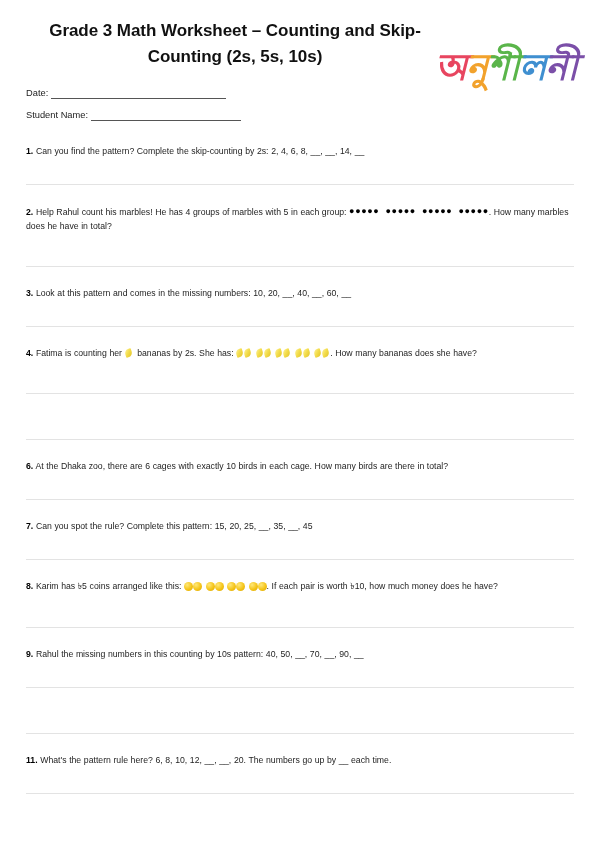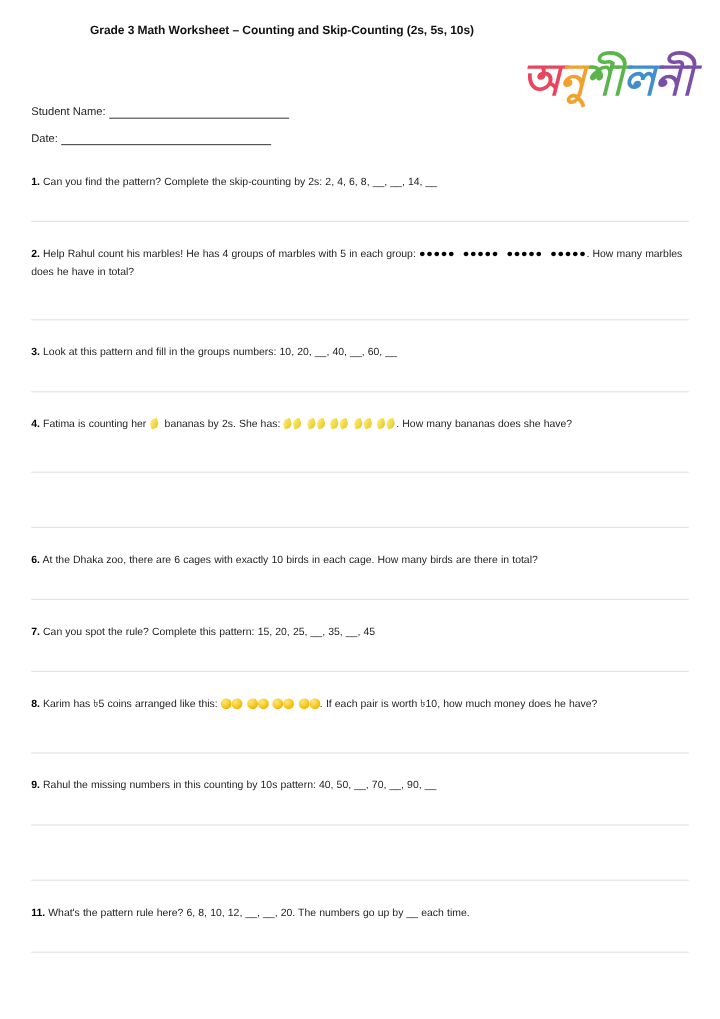--- a/index.html
+++ b/index.html
@@ -24,21 +24,21 @@
     background: #fff;
   }
 
   
   .header {
     position: relative;
     padding: 18px 26px 0 26px;
     min-height: 62px;
   }
   .title {
-    font-size: 10px;
+    font-size: 17px;
     font-weight: bold;
     line-height: 1.55;
     text-align: center;
     color: #111;
     margin: 0;
     padding-right: 130px;
     letter-spacing: -0.05px;
   }
   .logo {
     position: absolute;
@@ -188,47 +188,47 @@
 
   <div class="header">
     <h1 class="title">Grade 3 Math Worksheet – Counting and Skip-Counting (2s, 5s, 10s)</h1>
     <div class="logo">
       <div class="logo-text"><span class="lg1">অ</span><span class="lg2">নু</span><span class="lg4">শী</span><span class="lg5">ল</span><span class="lg6">নী</span></div>
     </div>
   </div>
 
   <div class="fields">
     <div class="field-row">
+      <span class="field-label">Date:</span>
+      <span class="field-rule rule-date"></span>
+    </div>
+    <div class="field-row">
       <span class="field-label">Student Name:</span>
       <span class="field-rule rule-name"></span>
     </div>
-    <div class="field-row">
-      <span class="field-label">Date:</span>
-      <span class="field-rule rule-date"></span>
-    </div>
   </div>
 
   <div class="questions">
 
     <div class="q-block">
       <p class="q-text"><span class="q-num">1.</span> <span>Can you find the pattern? Complete the skip-counting by 2s: 2, 4, 6, 8, __, __, 14, __</span></p>
       <div class="q-spacer-sm"></div>
     </div>
     <hr class="divider">
     <div class="after-div-gap"></div>
 
     <div class="q-block">
       <p class="q-text"><span class="q-num">2.</span> <span>Help Rahul count his marbles! He has 4 groups of marbles with 5 in each group: </span><span class="dots">●●●●●<span class="gap"></span> ●●●●●<span class="gap"></span> ●●●●●<span class="gap"></span> ●●●●●</span><span>. How many marbles does he have in total?</span></p>
       <div class="q-spacer-md"></div>
     </div>
     <hr class="divider">
     <div class="after-div-gap"></div>
 
     <div class="q-block">
-      <p class="q-text"><span class="q-num">3.</span> <span>Look at this pattern and fill in the groups numbers: 10, 20, __, 40, __, 60, __</span></p>
+      <p class="q-text"><span class="q-num">3.</span> <span>Look at this pattern and comes in the missing numbers: 10, 20, __, 40, __, 60, __</span></p>
       <div class="q-spacer-sm"></div>
     </div>
     <hr class="divider">
     <div class="after-div-gap"></div>
 
     <div class="q-block">
       <p class="q-text"><span class="q-num">4.</span> <span>Fatima is counting her </span><span class="banana banana-sm"></span><span> bananas by 2s. She has: </span><span class="banana-run"><span class="banana"></span><span class="banana"></span><span class="pair-gap"></span><span class="banana"></span><span class="banana"></span><span class="pair-gap"></span><span class="banana"></span><span class="banana"></span><span class="pair-gap"></span><span class="banana"></span><span class="banana"></span><span class="pair-gap"></span><span class="banana"></span><span class="banana"></span></span><span>. How many bananas does she have?</span></p>
       <div class="q-spacer-md"></div>
     </div>
     <hr class="divider">

